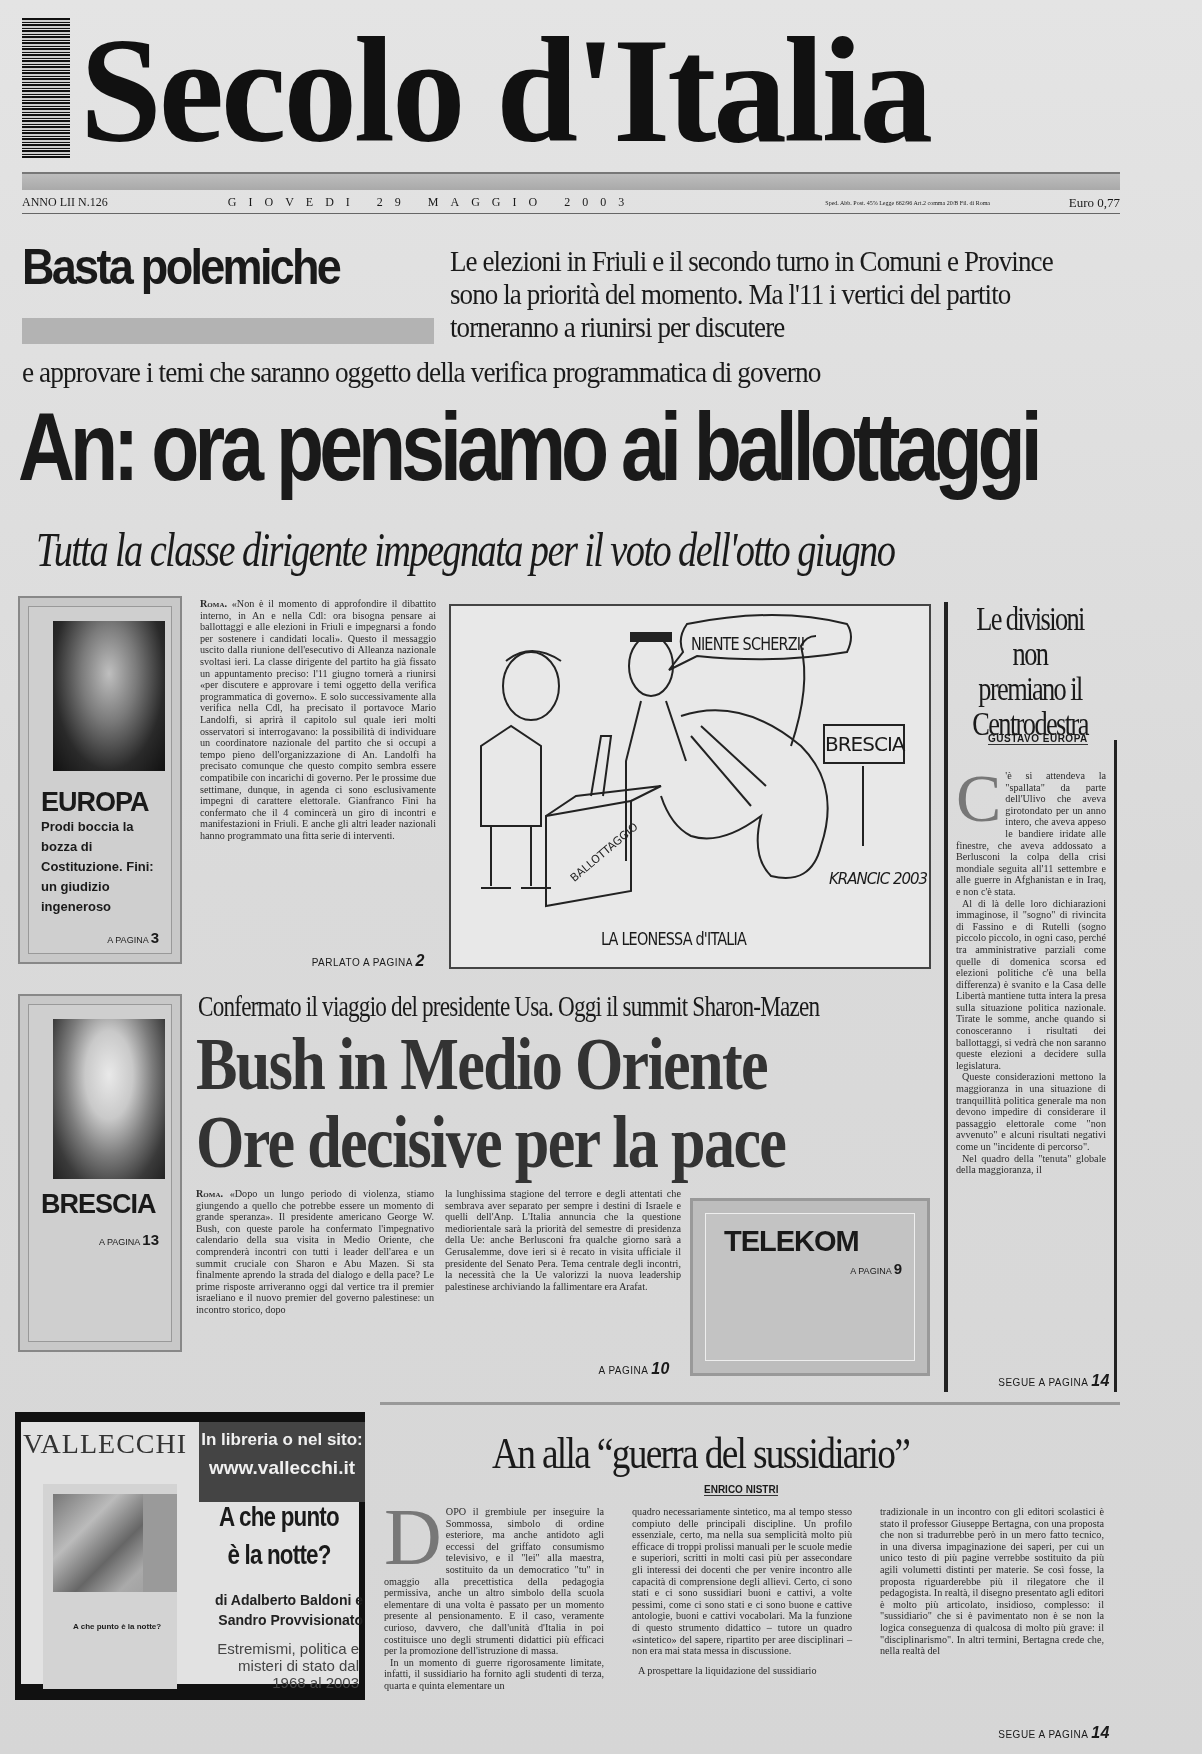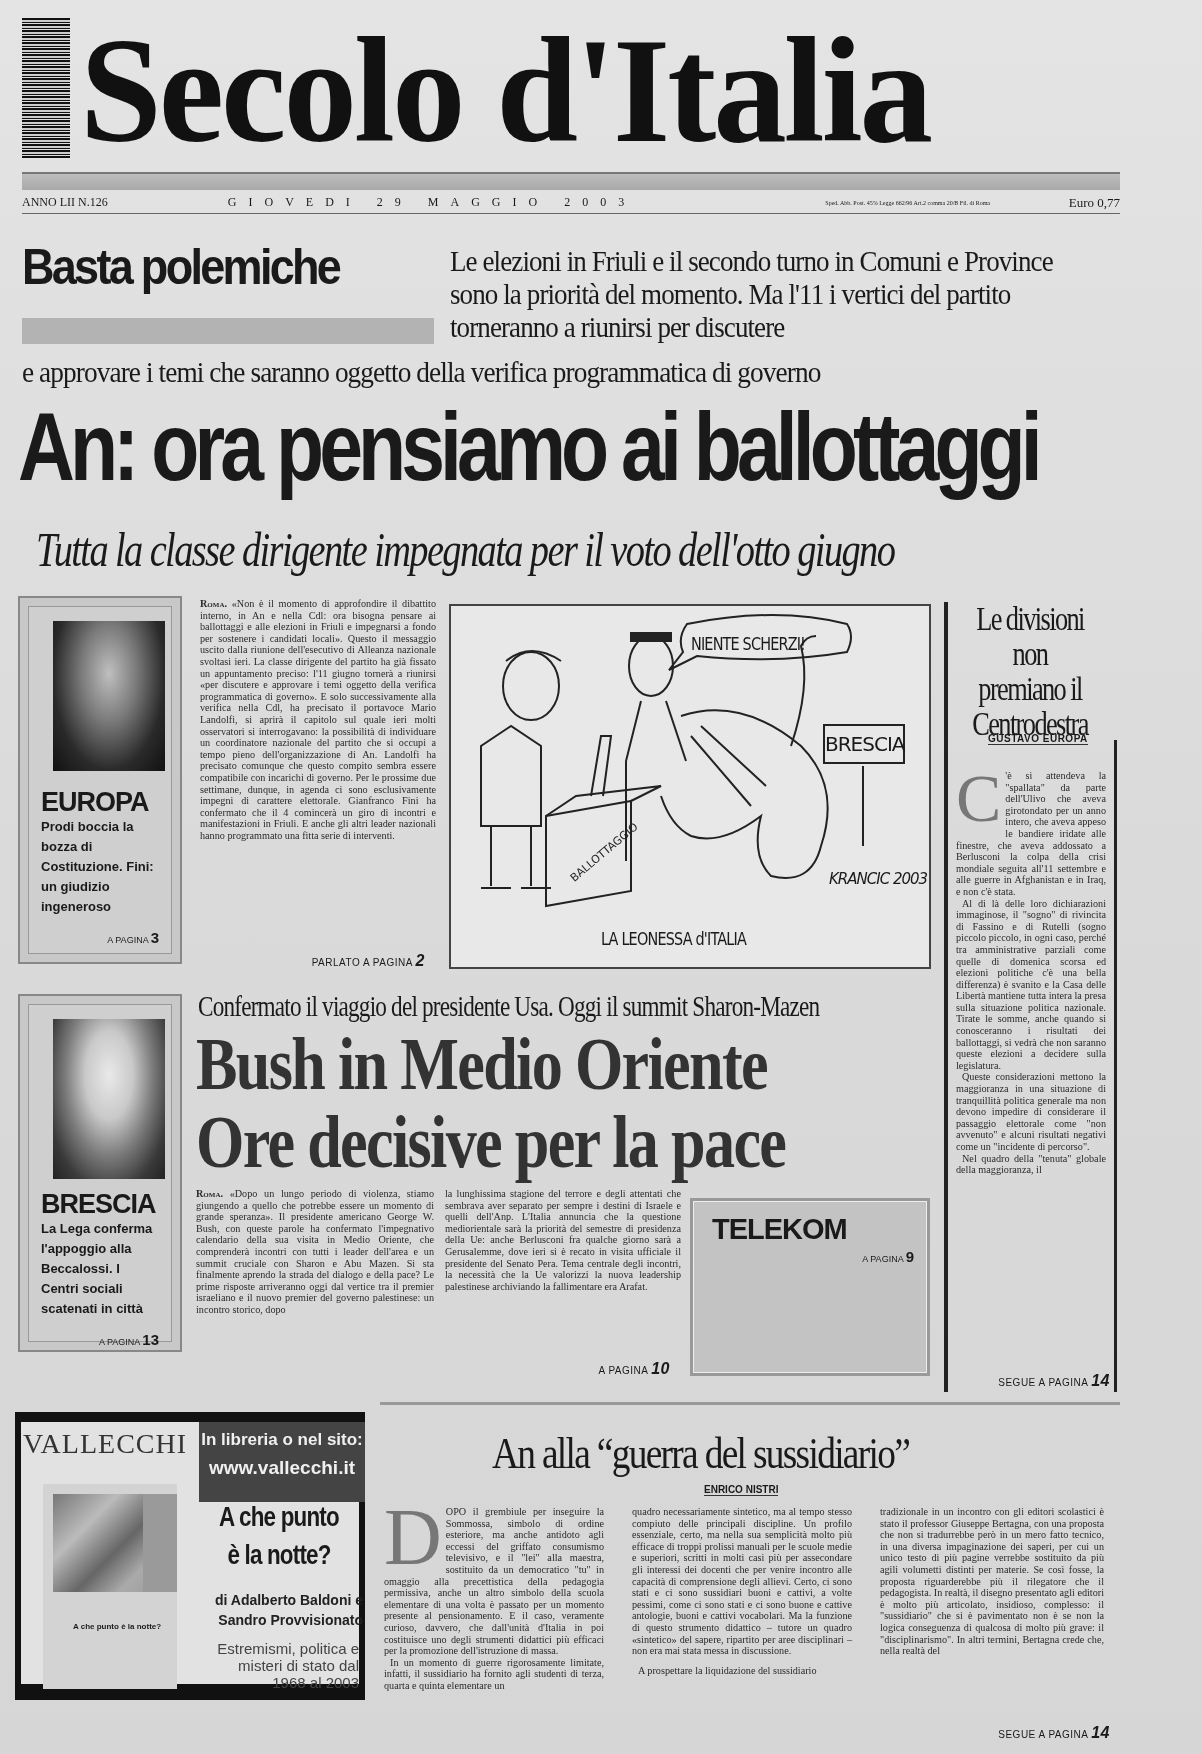--- a/index.html
+++ b/index.html
@@ -61,21 +61,21 @@
   .vrule { width: 4px; background: #222; }
   .ed-title { left: 955px; top: 602px; width: 150px; text-align: center; font-size: 33px; line-height: 35px; letter-spacing: -2px; transform: scaleX(0.8); }
   .ed-author { left: 988px; top: 733px; font-family: "Liberation Sans", sans-serif; font-weight: bold; font-size: 10px; border-bottom: 1px solid #333; letter-spacing: 0.5px; }
   .ed-body { left: 956px; top: 770px; width: 150px; }
   .dropcap { float: left; font-size: 68px; line-height: 60px; color: #777; margin-right: 4px; margin-top: -2px; }
 
   
   .bush-kicker { left: 198px; top: 990px; font-size: 29px; letter-spacing: -1px; transform: scaleX(0.8); transform-origin: left; white-space: nowrap; }
   .bush-head { left: 196px; top: 1025px; font-size: 74px; line-height: 78px; font-weight: bold; color: #333; letter-spacing: -2px; transform: scaleX(0.84); transform-origin: left; white-space: nowrap; }
 
-  .telekom { left: 690px; top: 1198px; width: 240px; height: 178px; border: 3px solid #999; background: #bdbdbd; padding: 0; }
+  .telekom { left: 690px; top: 1198px; width: 240px; height: 178px; border: 3px solid #999; background: #bdbdbd; padding: 12px; }
   .telekom .inner { border: 1px solid #eee; height: 100%; padding: 12px 12px 6px 18px; background: #c3c3c3; }
 
   
   .ad { left: 15px; top: 1412px; width: 350px; height: 288px; background: #111; padding: 4px; }
   .ad-inner { position: absolute; left: 6px; top: 10px; right: 6px; bottom: 16px; background: #e2e2e2; }
   .ad-brand { position: absolute; left: 2px; top: 6px; font-size: 28px; letter-spacing: 1px; color: #333; }
   .ad-banner { position: absolute; left: 178px; top: 0; width: 166px; height: 80px; background: #444; color: #f0f0f0; font-family: "Liberation Sans", sans-serif; font-weight: bold; text-align: center; font-size: 17px; line-height: 28px; padding-top: 4px; transform: scaleX(1); }
   .ad-banner .url { font-size: 19px; }
   .ad-cover { position: absolute; left: 22px; top: 62px; width: 134px; height: 205px; background: #d3d3d3; }
   .ad-cover .img { position: absolute; left: 10px; top: 10px; width: 120px; height: 98px; background: linear-gradient(135deg, #777 0%, #bbb 30%, #666 55%, #aaa 75%, #999 100%); }
@@ -173,21 +173,20 @@
     <p style="text-indent:6px">Nel quadro della "tenuta" globale della maggioranza, il</p>
   </div>
   <div class="abs jump" style="left:980px; top:1372px; width:130px;">
     <span>SEGUE A PAGINA</span> <b>14</b>
   </div>
 
   <div class="abs sidebox" style="left:18px; top:994px; width:164px; height:358px;">
     <div class="inner">
       <div class="photo light"></div>
       <div class="box-title" style="margin-top:10px">BRESCIA</div>
-      <div class="box-text">La Lega conferma l'appoggio alla Beccalossi. I Centri sociali scatenati in città</div>
       <div class="box-page"><span>A PAGINA</span> <b>13</b></div>
     </div>
   </div>
 
   <div class="abs bush-kicker">Confermato il viaggio del presidente Usa. Oggi il summit Sharon-Mazen</div>
   <div class="abs bush-head">
     <div>Bush in Medio Oriente</div>
     <div>Ore decisive per la pace</div>
   </div>
   <div class="abs bodytext" style="left:196px; top:1188px; width:238px;">

